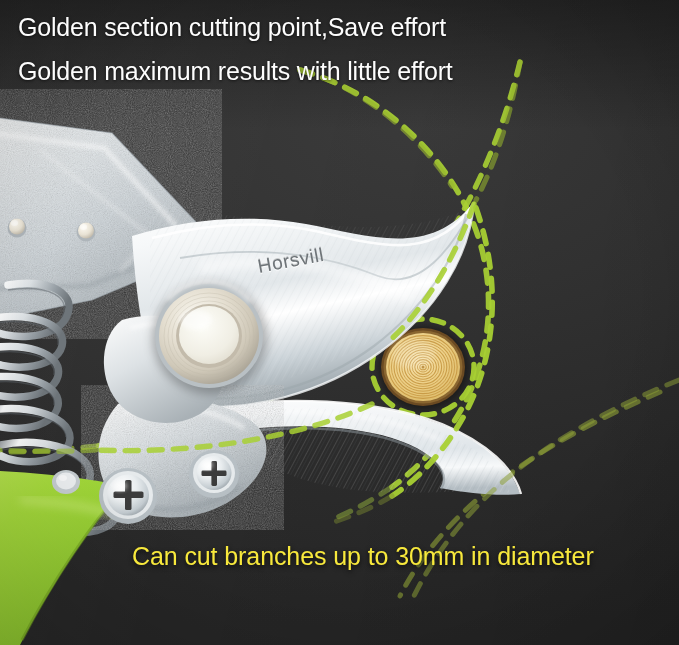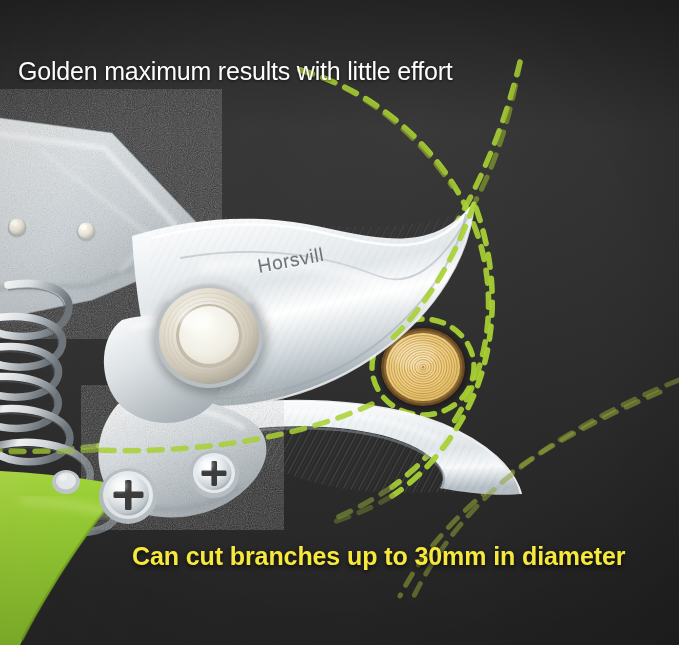--- a/index.html
+++ b/index.html
@@ -42,21 +42,21 @@
     white-space:nowrap;
     text-shadow:0 1px 3px rgba(0,0,0,0.65);
   }
   #h1{top:13px;}
   #h2{top:57px;}
 
   .caption{
     position:absolute;left:132px;top:542px;
     color:#f7e83c;
     font-size:25px;
-    font-weight:700;
+    font-weight:400;
     letter-spacing:-0.1px;
     white-space:nowrap;
     text-shadow:0 2px 5px rgba(0,0,0,0.75);
   }
 
   
   #art{position:absolute;left:0;top:0;width:679px;height:645px;}
 
   .brand-label{
     position:absolute;
@@ -387,17 +387,18 @@
       </g>
 
       <rect x="0" y="0" width="679" height="645" fill="none"></rect>
     </g>
   </svg>
 
   <div class="bg-vig"></div>
 
   <div class="brand-label">Horsvill</div>
 
+  <div id="h1" class="headline">Golden section cutting point,Save effort</div>
   <div id="h2" class="headline">Golden maximum results with little effort</div>
 
   <div class="caption">Can cut branches up to 30mm in diameter</div>
 
 </div>
 
 </body></html>

